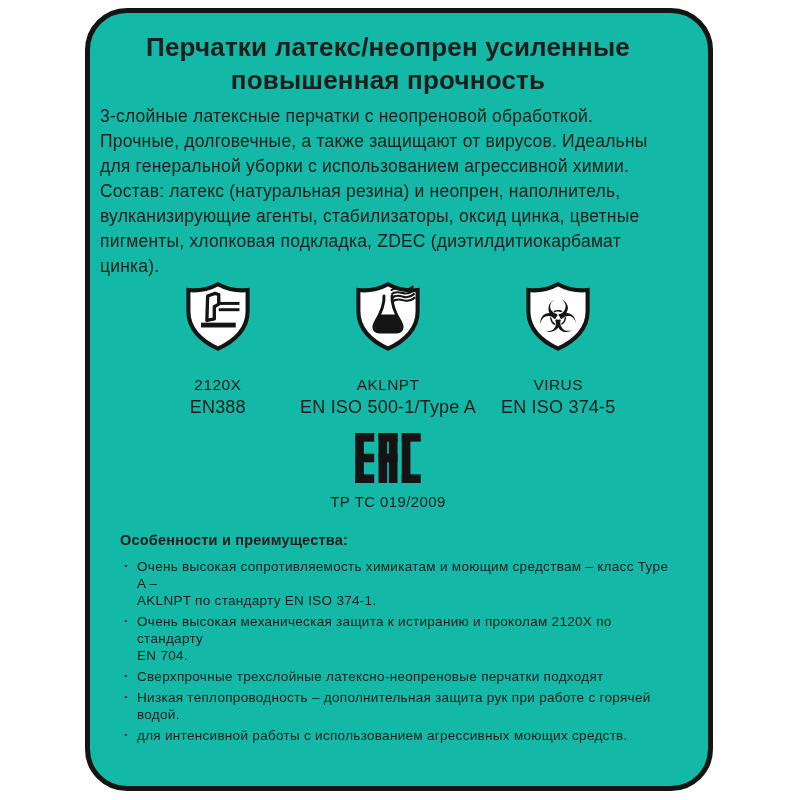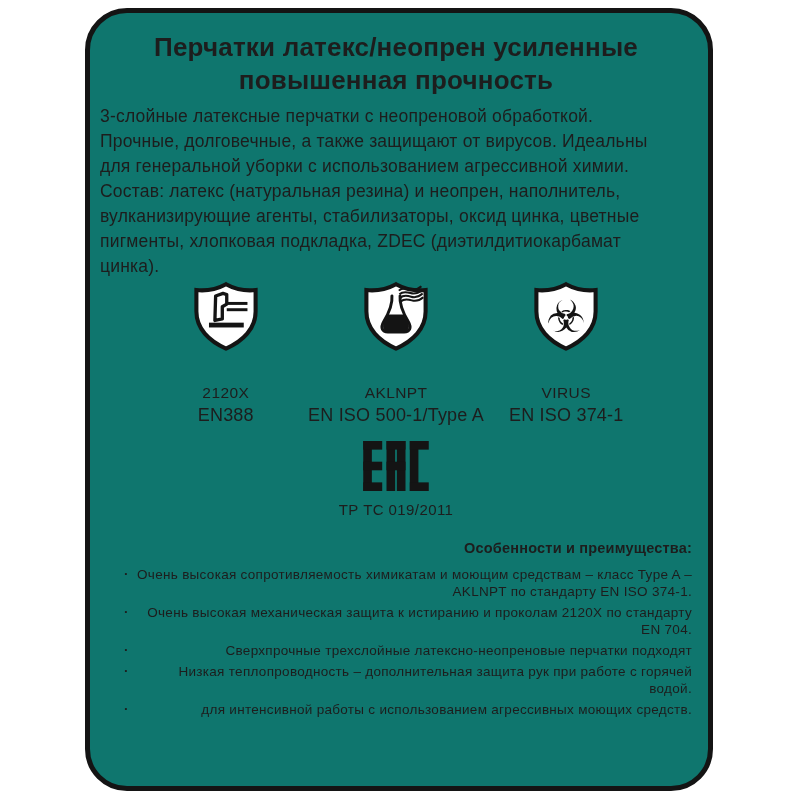--- a/index.html
+++ b/index.html
@@ -9,22 +9,22 @@
     background: #ffffff;
     font-family: "Liberation Sans", sans-serif;
     color: #1d1d1d;
     position: relative;
   }
   .card {
     position: absolute; left: 85px; top: 8px;
     width: 628px; height: 783px;
     border: 5px solid #141414;
     border-radius: 42px;
-    background: #0f766e;
-    padding: 18px 16px 0 10px;
+    background: #14b8a6;
+    padding: 18px 32px 0 10px;
     overflow: hidden;
   }
   .title {
     margin: 0;
     font-size: 26px; line-height: 33px; font-weight: bold;
     text-align: center;
     letter-spacing: 0.2px;
     white-space: pre-line;
   }
   .description {
@@ -36,26 +36,26 @@
   .certs {
     width: 505px; margin: 0 auto;
     display: flex;
   }
   .cert {
     flex: 1;
     display: flex; flex-direction: column; align-items: center;
     text-align: center;
   }
   .shield { width: 74px; height: 74px; display: block; }
-  .cert-code { margin-top: 29px; font-size: 15.5px; line-height: 22px; letter-spacing: 0.4px; }
+  .cert-code { margin-top: 21px; font-size: 15.5px; line-height: 22px; letter-spacing: 0.4px; }
   .cert-standard { font-size: 18px; line-height: 22px; letter-spacing: 0.2px; white-space: nowrap; }
   .eac-block { margin-top: 15px; text-align: center; }
   .eac-logo { height: 50px; width: 66px; display: inline-block; }
   .eac-reg { margin-top: 6px; font-size: 15px; letter-spacing: 0.4px; }
-  .features { margin: 21px 0 0 20px; text-align: right; }
+  .features { margin: 21px 0 0 20px; }
   .features-heading { font-size: 14.5px; font-weight: bold; line-height: 18px; letter-spacing: 0.2px; }
   .features ul { list-style: none; margin: 9px 0 0 0; padding: 0; }
   .features li {
     position: relative;
     padding-left: 17px;
     font-size: 13.5px; line-height: 17px;
     margin-bottom: 4px;
     letter-spacing: 0.3px;
     white-space: pre-line;
   }
@@ -110,42 +110,42 @@
       <div class="cert-code">AKLNPT</div>
       <div class="cert-standard">EN ISO 500-1/Type A</div>
     </div>
 
     <div class="cert">
       <svg class="shield" viewBox="0 0 100 100">
         <path d="M50,7 C39,13 24,16.5 10,15 L10,44 C10,67 27,84 50,94 C73,84 90,67 90,44 L90,15 C76,16.5 61,13 50,7 Z" fill="#ffffff" stroke="#141414" stroke-width="5.5"></path>
         <text x="50" y="71" font-size="60" text-anchor="middle" font-family="DejaVu Sans, sans-serif" fill="#141414">☣</text>
       </svg>
       <div class="cert-code">VIRUS</div>
-      <div class="cert-standard">EN ISO 374-1</div>
+      <div class="cert-standard">EN ISO 374-5</div>
     </div>
 
   </div>
 
   <div class="eac-block">
     <svg class="eac-logo" viewBox="0 0 76 58">
       <g fill="#141414">
         <rect x="0" y="0" width="10" height="58"></rect>
         <rect x="0" y="0" width="22" height="10"></rect>
         <rect x="0" y="24" width="22" height="10"></rect>
         <rect x="0" y="48" width="22" height="10"></rect>
         <rect x="27" y="0" width="10" height="58"></rect>
         <rect x="39" y="0" width="10" height="58"></rect>
         <rect x="27" y="0" width="22" height="10"></rect>
         <rect x="27" y="24" width="22" height="10"></rect>
         <rect x="54" y="0" width="10" height="58"></rect>
         <rect x="54" y="0" width="22" height="10"></rect>
         <rect x="54" y="48" width="22" height="10"></rect>
       </g>
     </svg>
-    <div class="eac-reg">ТР ТС 019/2011</div>
+    <div class="eac-reg">ТР ТС 019/2009</div>
   </div>
 
   <div class="features">
     <div class="features-heading">Особенности и преимущества:</div>
     <ul>
       <li>Очень высокая сопротивляемость химикатам и моющим средствам – класс Type A –
 AKLNPT по стандарту EN ISO 374-1.</li>
       <li>Очень высокая механическая защита к истиранию и проколам 2120X по стандарту
 EN 704.</li>
       <li>Сверхпрочные трехслойные латексно-неопреновые перчатки подходят</li>

